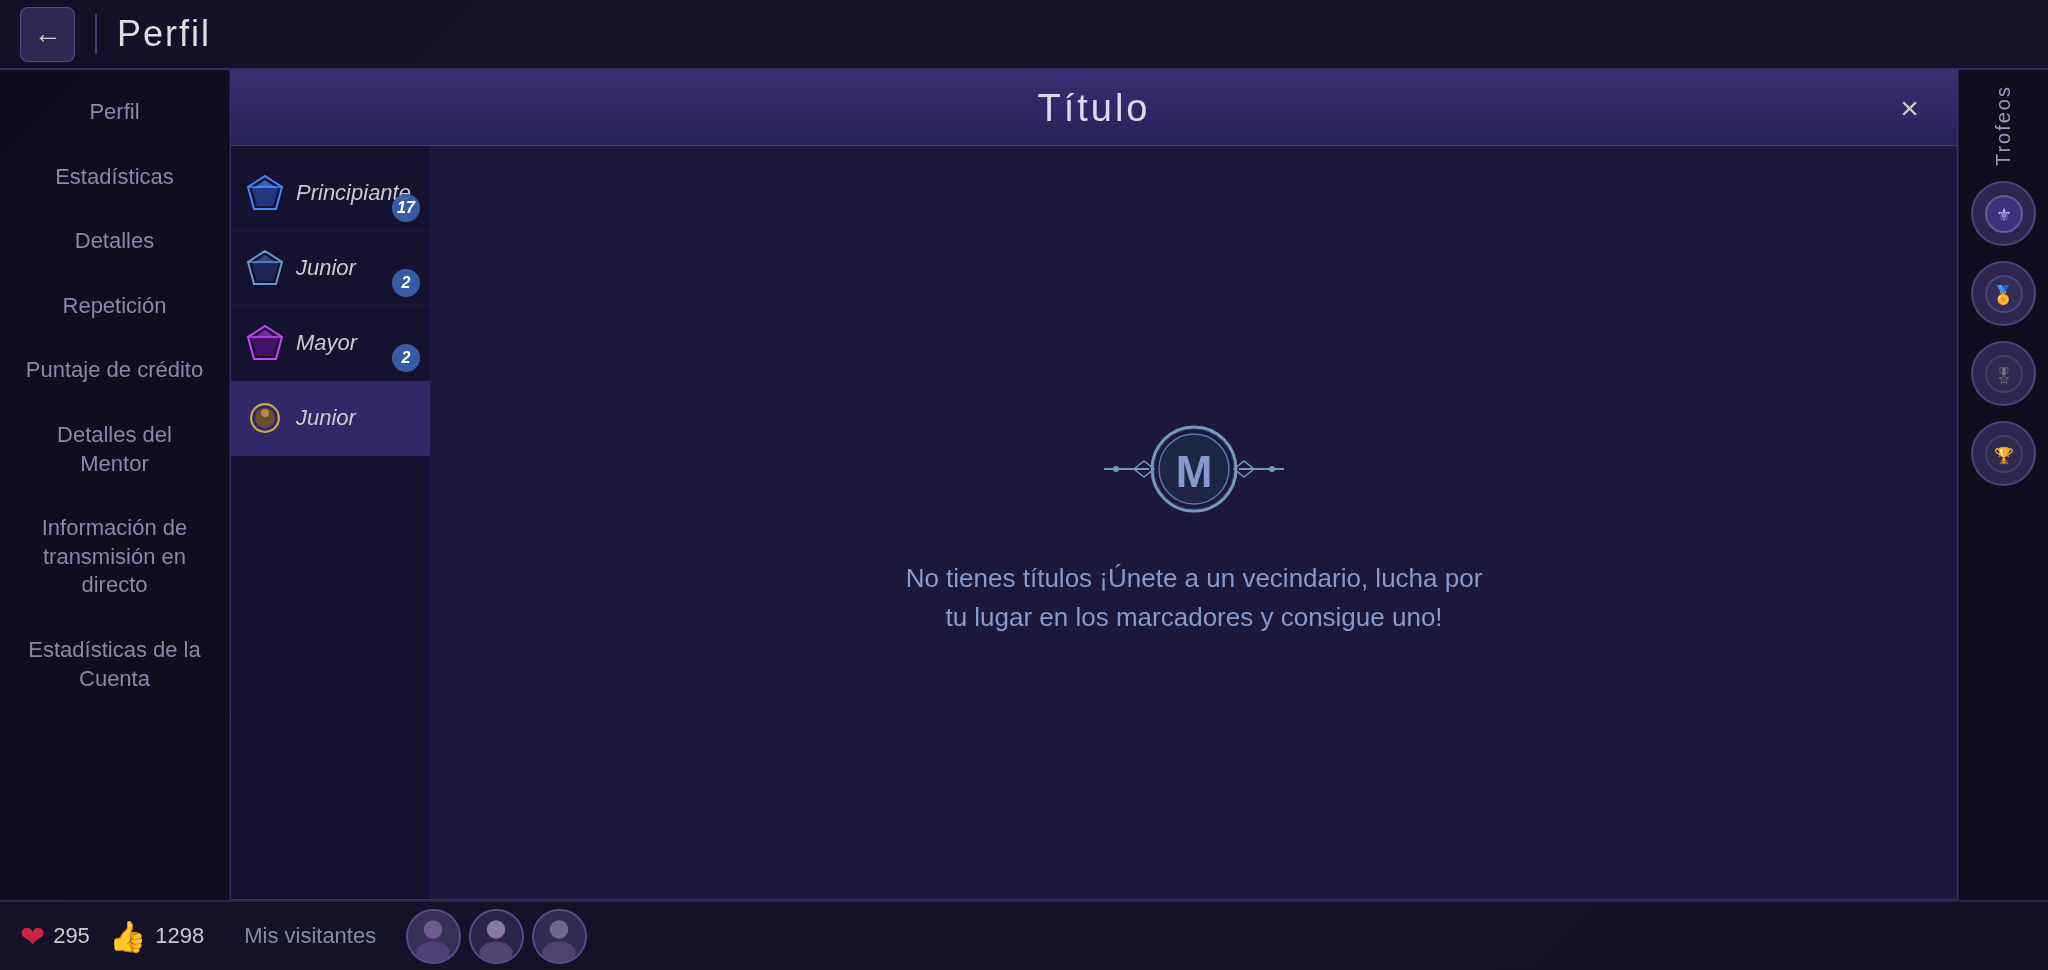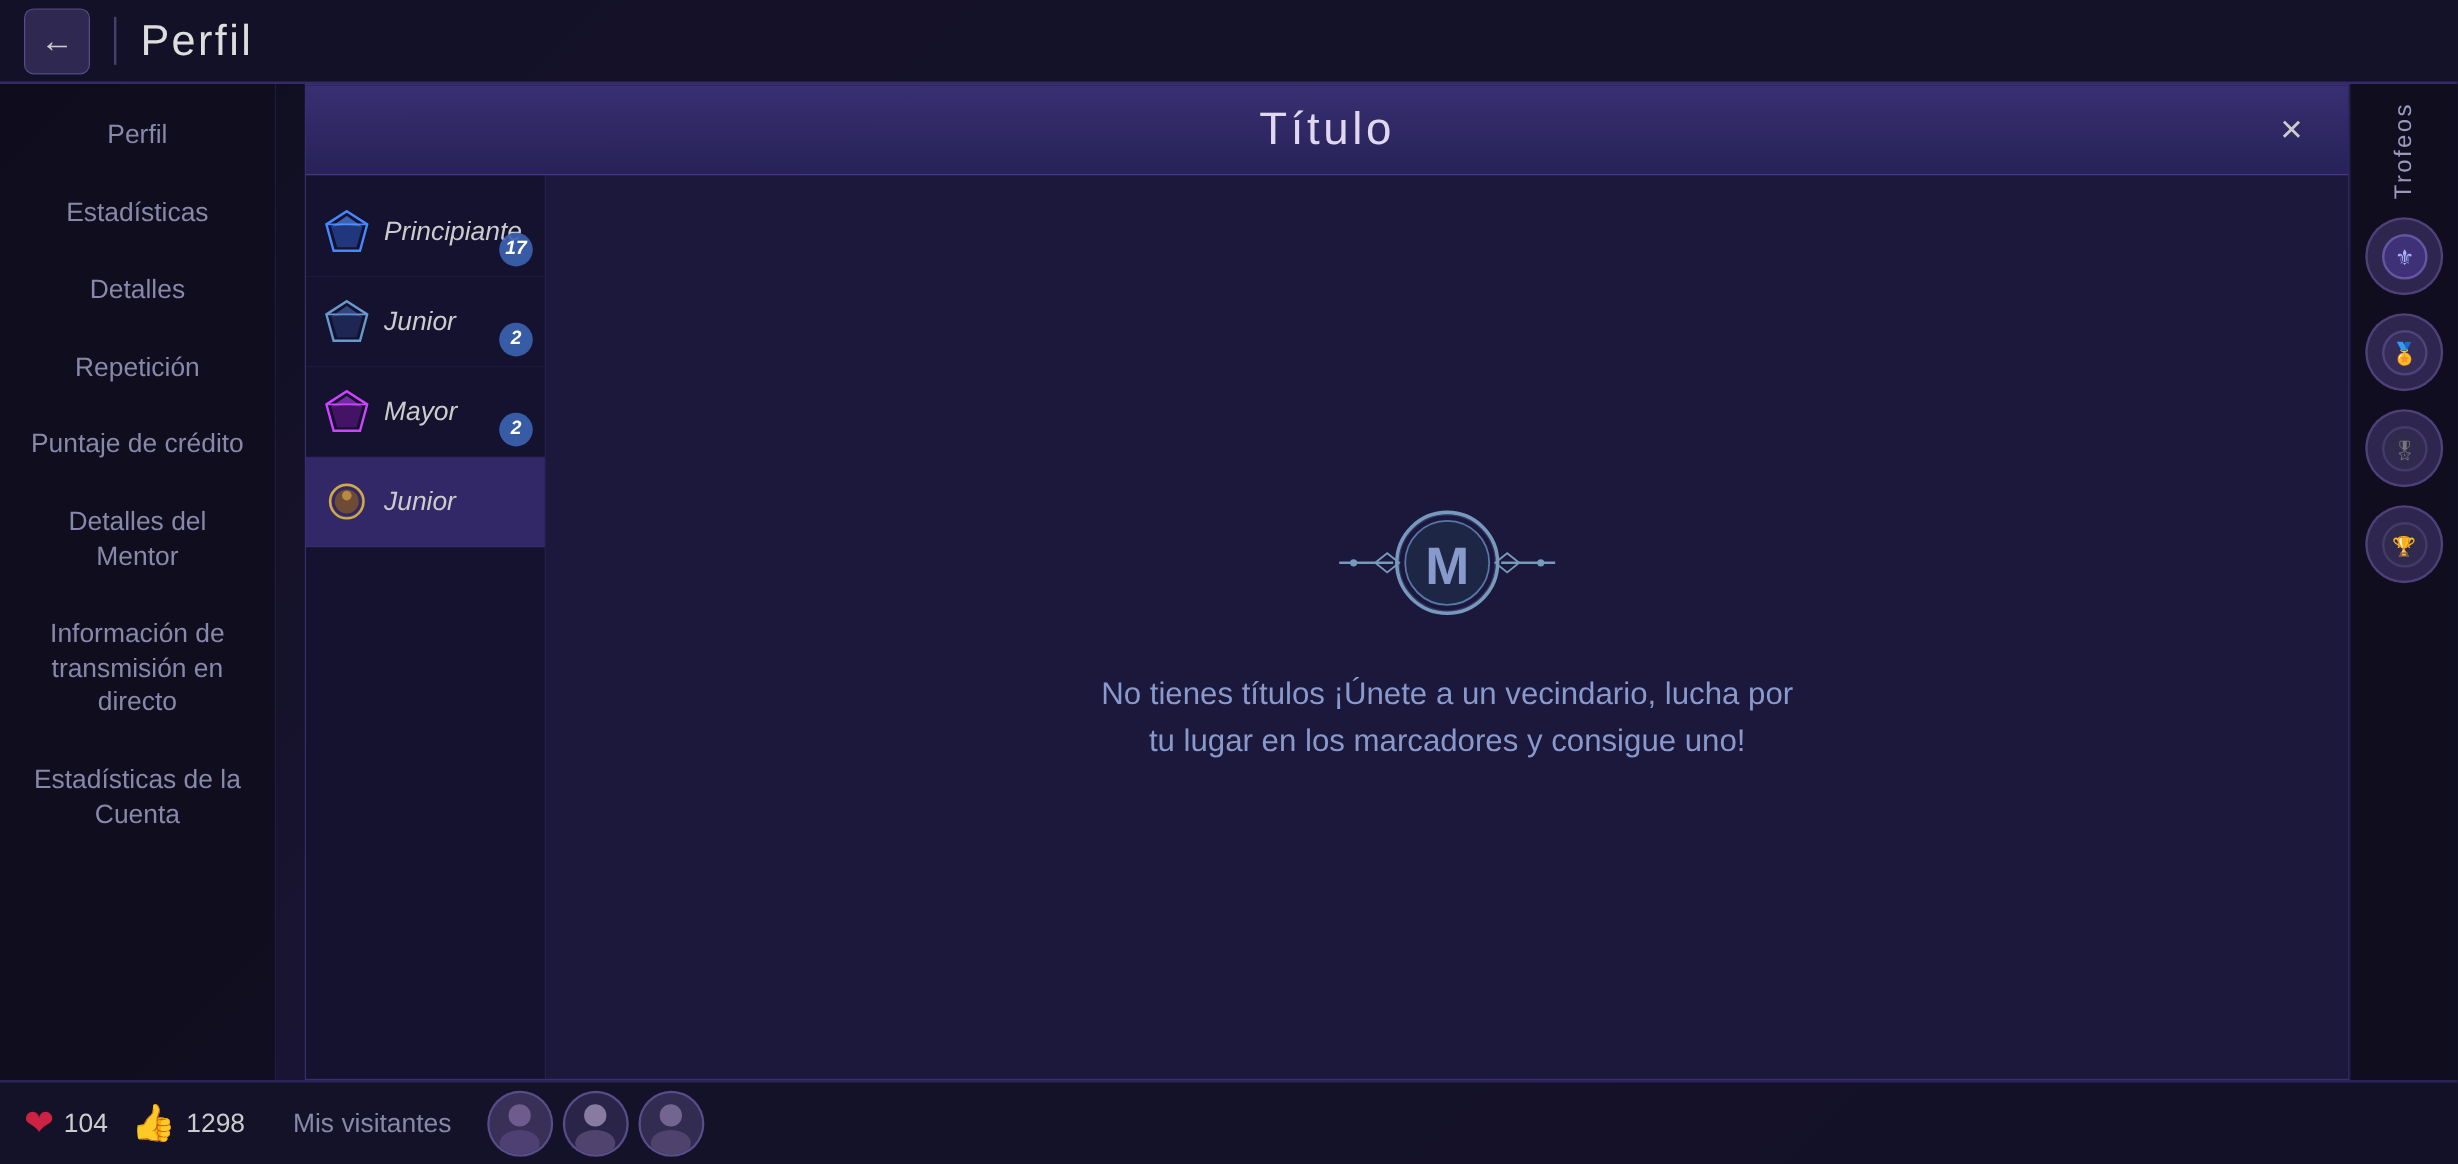--- a/index.html
+++ b/index.html
@@ -121,21 +121,20 @@
     }
 
     
     .main-content {
       position: absolute;
       top: 70px;
       left: 230px;
       right: 90px;
       bottom: 70px;
       background: rgba(25, 22, 50, 0.6);
-      margin-left: 24px;
     }
 
     
     .modal {
       position: absolute;
       top: 0;
       left: 0;
       right: 0;
       bottom: 0;
       background: rgba(28, 25, 60, 0.97);
@@ -488,21 +487,21 @@
 
         <p class="no-titles-text">No tienes títulos ¡Únete a un vecindario, lucha por tu lugar en los marcadores y consigue uno!</p>
       </div>
     </div>
   </div>
 </div>
 
 <div class="bottom-bar">
   <div class="bottom-heart">
     <span class="heart-icon">❤</span>
-    <span class="heart-count">104</span>
+    <span class="heart-count">295</span>
   </div>
   <div class="bottom-like">
     <span class="like-icon">👍</span>
     <span class="like-count">1298</span>
   </div>
   <span class="visitors-label">Mis visitantes</span>
   <div class="visitor-avatars">
     <div class="visitor-avatar">
       <svg width="55" height="55" viewBox="0 0 55 55">
         <rect width="55" height="55" fill="rgba(60,50,90,0.8)"></rect>

